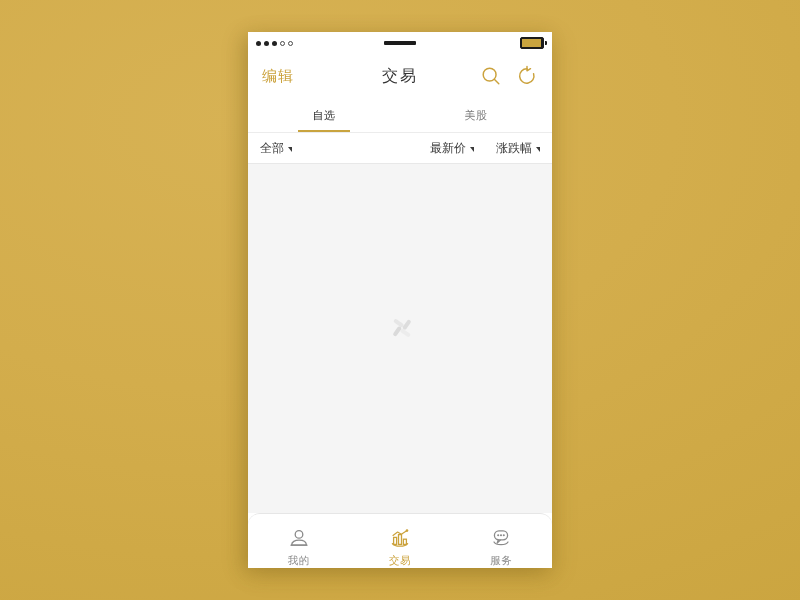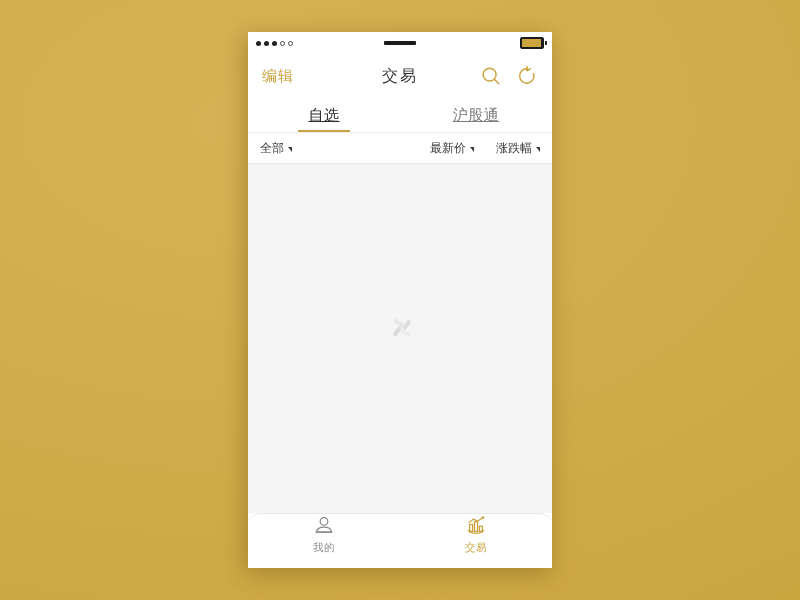--- a/index.html
+++ b/index.html
@@ -144,26 +144,25 @@
     display: flex;
     align-items: stretch;
     border-bottom: 1px solid #ececec;
     flex: 0 0 auto;
   }
   .tab {
     flex: 1;
     display: flex;
     align-items: center;
     justify-content: center;
-    font-size: 15px;
+    font-size: 11px;
     color: #7c7c7c;
     position: relative;
     cursor: pointer;
     letter-spacing: 0.5px;
-    text-decoration: underline;
   }
   .tab.active { color: #2c2c2c; }
   .tab.active::after {
     content: "";
     position: absolute;
     bottom: 0;
     left: 50%;
     transform: translateX(-50%);
     width: 52px;
     height: 2px;
@@ -221,21 +220,21 @@
     background: #d8d8d8;
     transform-origin: 50% 0;
   }
 
   
   .bottom-bar {
     height: 54px;
     background: #fff;
     border-top: 1px solid #e6e6e6;
     display: flex;
-    align-items: flex-start;
+    align-items: flex-end;
     flex: 0 0 auto;
     border-radius: 12px;
   }
   .bnav {
     flex: 1;
     display: flex;
     flex-direction: column;
     align-items: center;
     justify-content: center;
     gap: 3px;
@@ -283,21 +282,21 @@
         <path d="M12 1.6 L12 6.4 L15.8 4" fill="none" stroke="#cba23c" stroke-width="1.6" stroke-linecap="round" stroke-linejoin="round"></path>
       </svg>
     </div>
   </div>
 
   <div class="tab-bar">
     <div class="tab active">
       <span>自选</span>
     </div>
     <div class="tab">
-      <span>沪股通</span>
+      <span>美股</span>
     </div>
   </div>
 
   <div class="filter-bar">
     <div class="filter f-all">
       <span>全部</span>
       <span class="caret"></span>
     </div>
     <div class="filter f-price">
       <span>最新价</span>
@@ -335,15 +334,26 @@
         <rect x="5.6" y="10.4" width="3" height="7" fill="none" stroke="currentColor" stroke-width="1.3"></rect>
         <rect x="10.5" y="7.6" width="3" height="9.8" fill="none" stroke="currentColor" stroke-width="1.3"></rect>
         <rect x="15.4" y="12.2" width="3" height="5.2" fill="none" stroke="currentColor" stroke-width="1.3"></rect>
         <path d="M5 8.4 L9.6 5 L13.4 7.2 L19 3.6" fill="none" stroke="currentColor" stroke-width="1.2" stroke-linecap="round" stroke-linejoin="round"></path>
         <circle cx="19" cy="3.6" r="1.3" fill="currentColor"></circle>
         <path d="M4.4 16.6 C6.6 20 17.4 20 19.6 16.6" fill="none" stroke="currentColor" stroke-width="1.2" stroke-linecap="round"></path>
       </svg>
       <span class="bnav-label">交易</span>
     </div>
 
+    <div class="bnav">
+      <svg class="bnav-icon" viewBox="0 0 24 24">
+        <rect x="5.4" y="3.8" width="13.2" height="9" rx="4.5" fill="none" stroke="currentColor" stroke-width="1.3"></rect>
+        <path d="M9.4 12.6 L8.2 16 L11.6 12.8" fill="none" stroke="currentColor" stroke-width="1.3" stroke-linejoin="round"></path>
+        <circle cx="9.2" cy="8.3" r="1.05" fill="currentColor"></circle>
+        <circle cx="12" cy="8.3" r="1.05" fill="currentColor"></circle>
+        <circle cx="14.8" cy="8.3" r="1.05" fill="currentColor"></circle>
+        <path d="M5 15 C6.8 18.6 17.2 18.6 19 15" fill="none" stroke="currentColor" stroke-width="1.2" stroke-linecap="round"></path>
+      </svg>
+      <span class="bnav-label">服务</span>
+    </div>
 
   </div>
 </div>
 
 </body></html>

